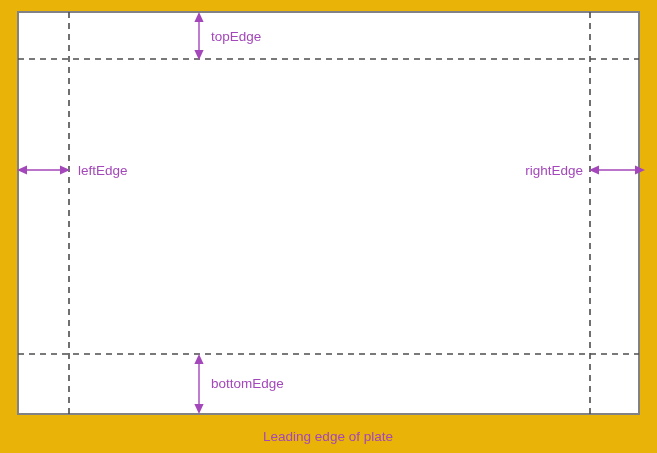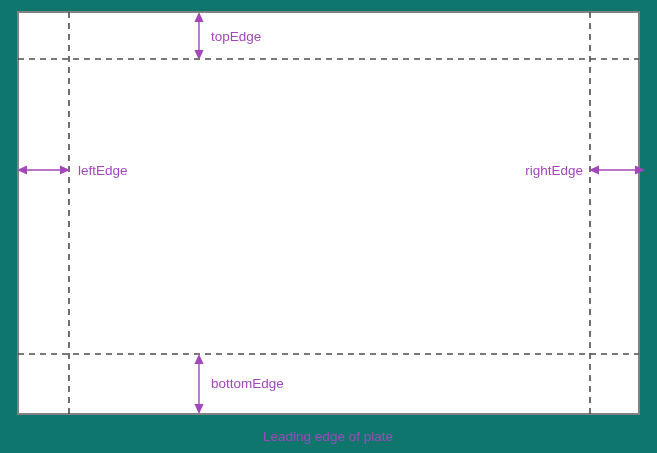--- a/index.html
+++ b/index.html
@@ -8,21 +8,21 @@
     padding: 0;
     background: #ffffff;
   }
   body {
     font-family: "Liberation Sans", sans-serif;
   }
   #diagram-root {
     position: relative;
     width: 657px;
     height: 453px;
-    background: #0f766e;
+    background: #eab308;
     overflow: hidden;
   }
   #diagram-svg {
     position: absolute;
     left: 0;
     top: 0;
     width: 657px;
     height: 453px;
     display: block;
   }

